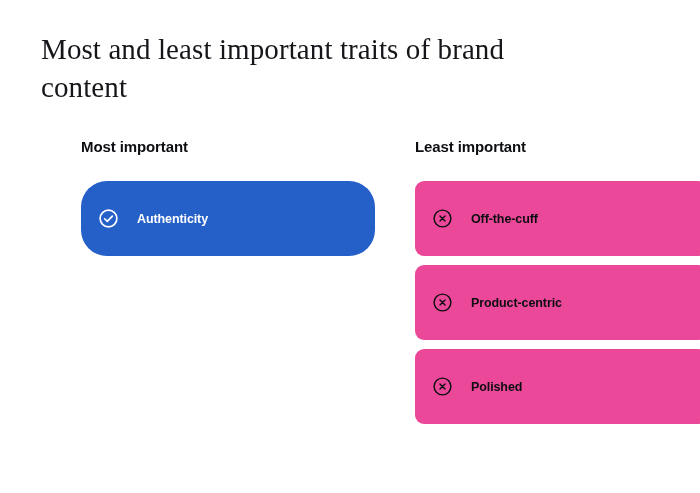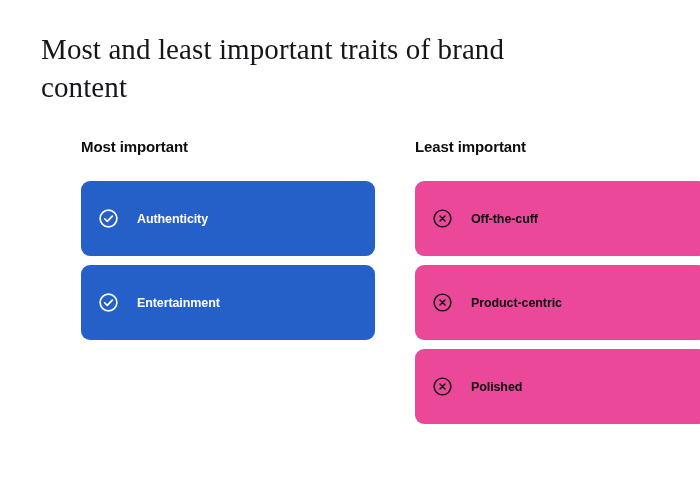--- a/index.html
+++ b/index.html
@@ -69,20 +69,21 @@
     display: flex;
     align-items: center;
     padding-left: 17px;
     margin-bottom: 9px;
   }
   .card:last-child {
     margin-bottom: 0;
   }
   .card.blue {
     background: #2560c8;
+    border-radius: 26px;
   }
   .card.pink {
     background: #ec4899;
   }
   .card-icon {
     flex: 0 0 auto;
     width: 21px;
     height: 21px;
     display: block;
     margin-right: 18px;
@@ -122,29 +123,20 @@
         <span class="card-icon">
           <svg viewBox="0 0 24 24" fill="none" xmlns="http://www.w3.org/2000/svg">
             <circle cx="12" cy="12" r="9.6" stroke="#ffffff" stroke-width="1.9"></circle>
             <path d="M7.6 12.3 L10.6 15.2 L16.4 9.2" stroke="#ffffff" stroke-width="1.9" stroke-linecap="round" stroke-linejoin="round"></path>
           </svg>
         </span>
         <span class="card-label">Authenticity</span>
       </div>
 
 
-      <div class="card blue">
-        <span class="card-icon">
-          <svg viewBox="0 0 24 24" fill="none" xmlns="http://www.w3.org/2000/svg">
-            <circle cx="12" cy="12" r="9.6" stroke="#ffffff" stroke-width="1.9"></circle>
-            <path d="M7.6 12.3 L10.6 15.2 L16.4 9.2" stroke="#ffffff" stroke-width="1.9" stroke-linecap="round" stroke-linejoin="round"></path>
-          </svg>
-        </span>
-        <span class="card-label">Entertainment</span>
-      </div>
     </div>
 
     <div class="column right">
       <div class="col-header">Least important</div>
 
       <div class="card pink">
         <span class="card-icon">
           <svg viewBox="0 0 24 24" fill="none" xmlns="http://www.w3.org/2000/svg">
             <circle cx="12" cy="12" r="9.6" stroke="#0d0e11" stroke-width="1.6"></circle>
             <path d="M9.1 9.1 L14.9 14.9 M14.9 9.1 L9.1 14.9" stroke="#0d0e11" stroke-width="1.6" stroke-linecap="round"></path>

